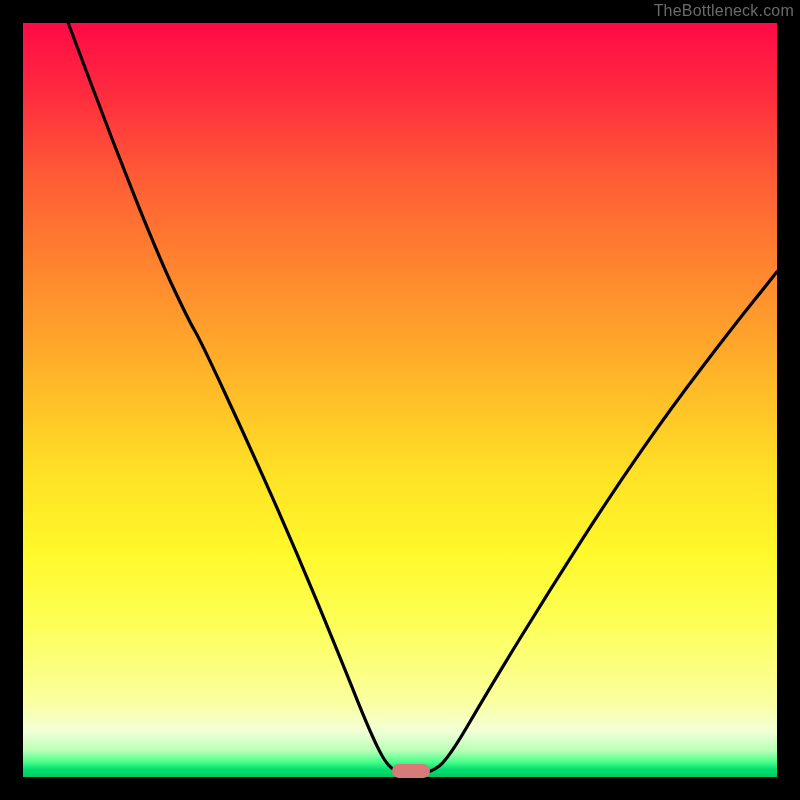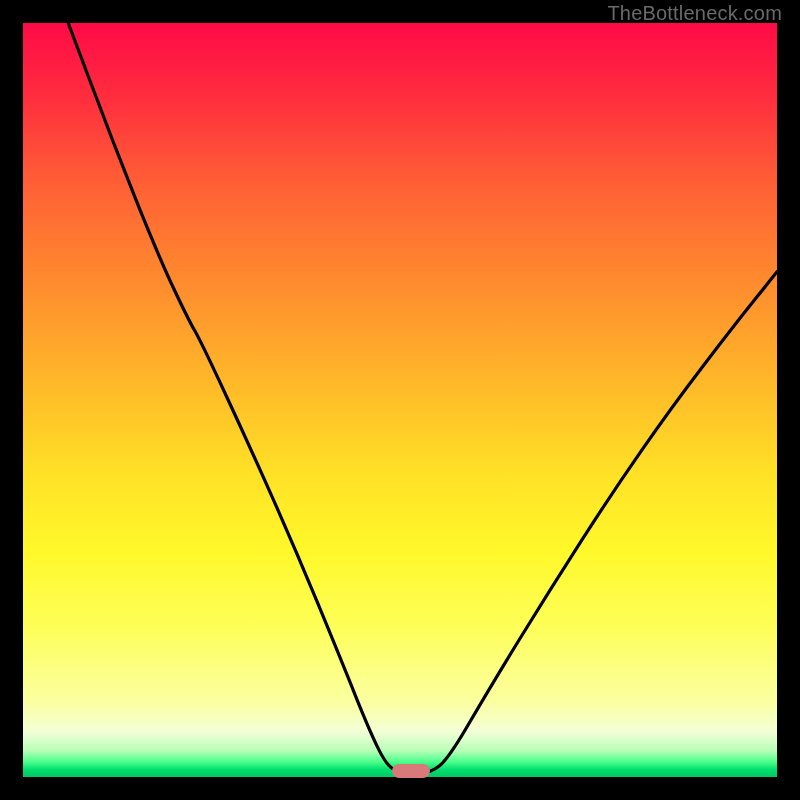--- a/index.html
+++ b/index.html
@@ -56,23 +56,23 @@
     position: absolute;
     width: 38px;
     height: 14px;
     border-radius: 7px;
     background: #d97a7a;
     transform: translate(-50%, -50%);
   }
   .watermark {
     position: absolute;
     top: 2px;
-    right: 18px;
+    right: 6px;
     color: #6a6a6a;
-    font-size: 20px;
+    font-size: 16px;
     font-weight: 500;
     letter-spacing: 0.2px;
     user-select: none;
   }
 </style>
 </head>
 <body>
 
 <div class="watermark">TheBottleneck.com</div>
 

